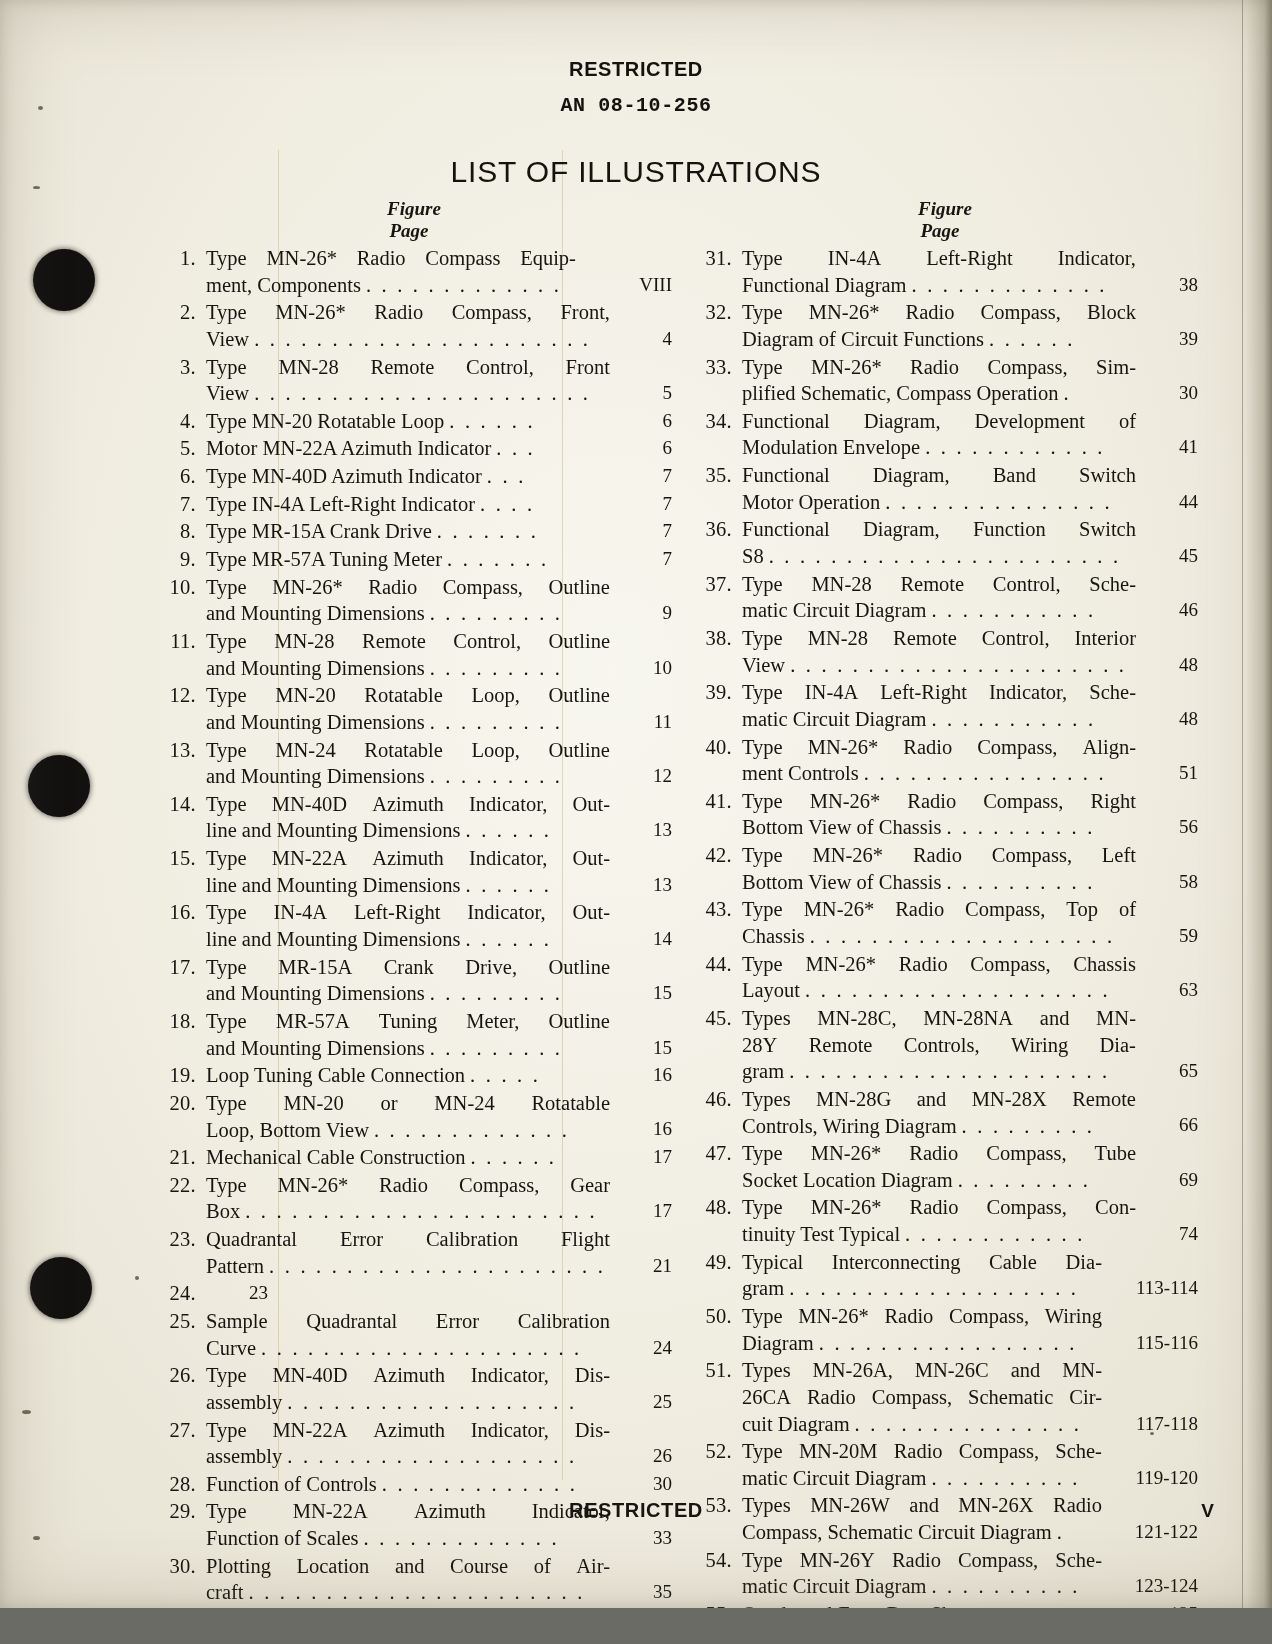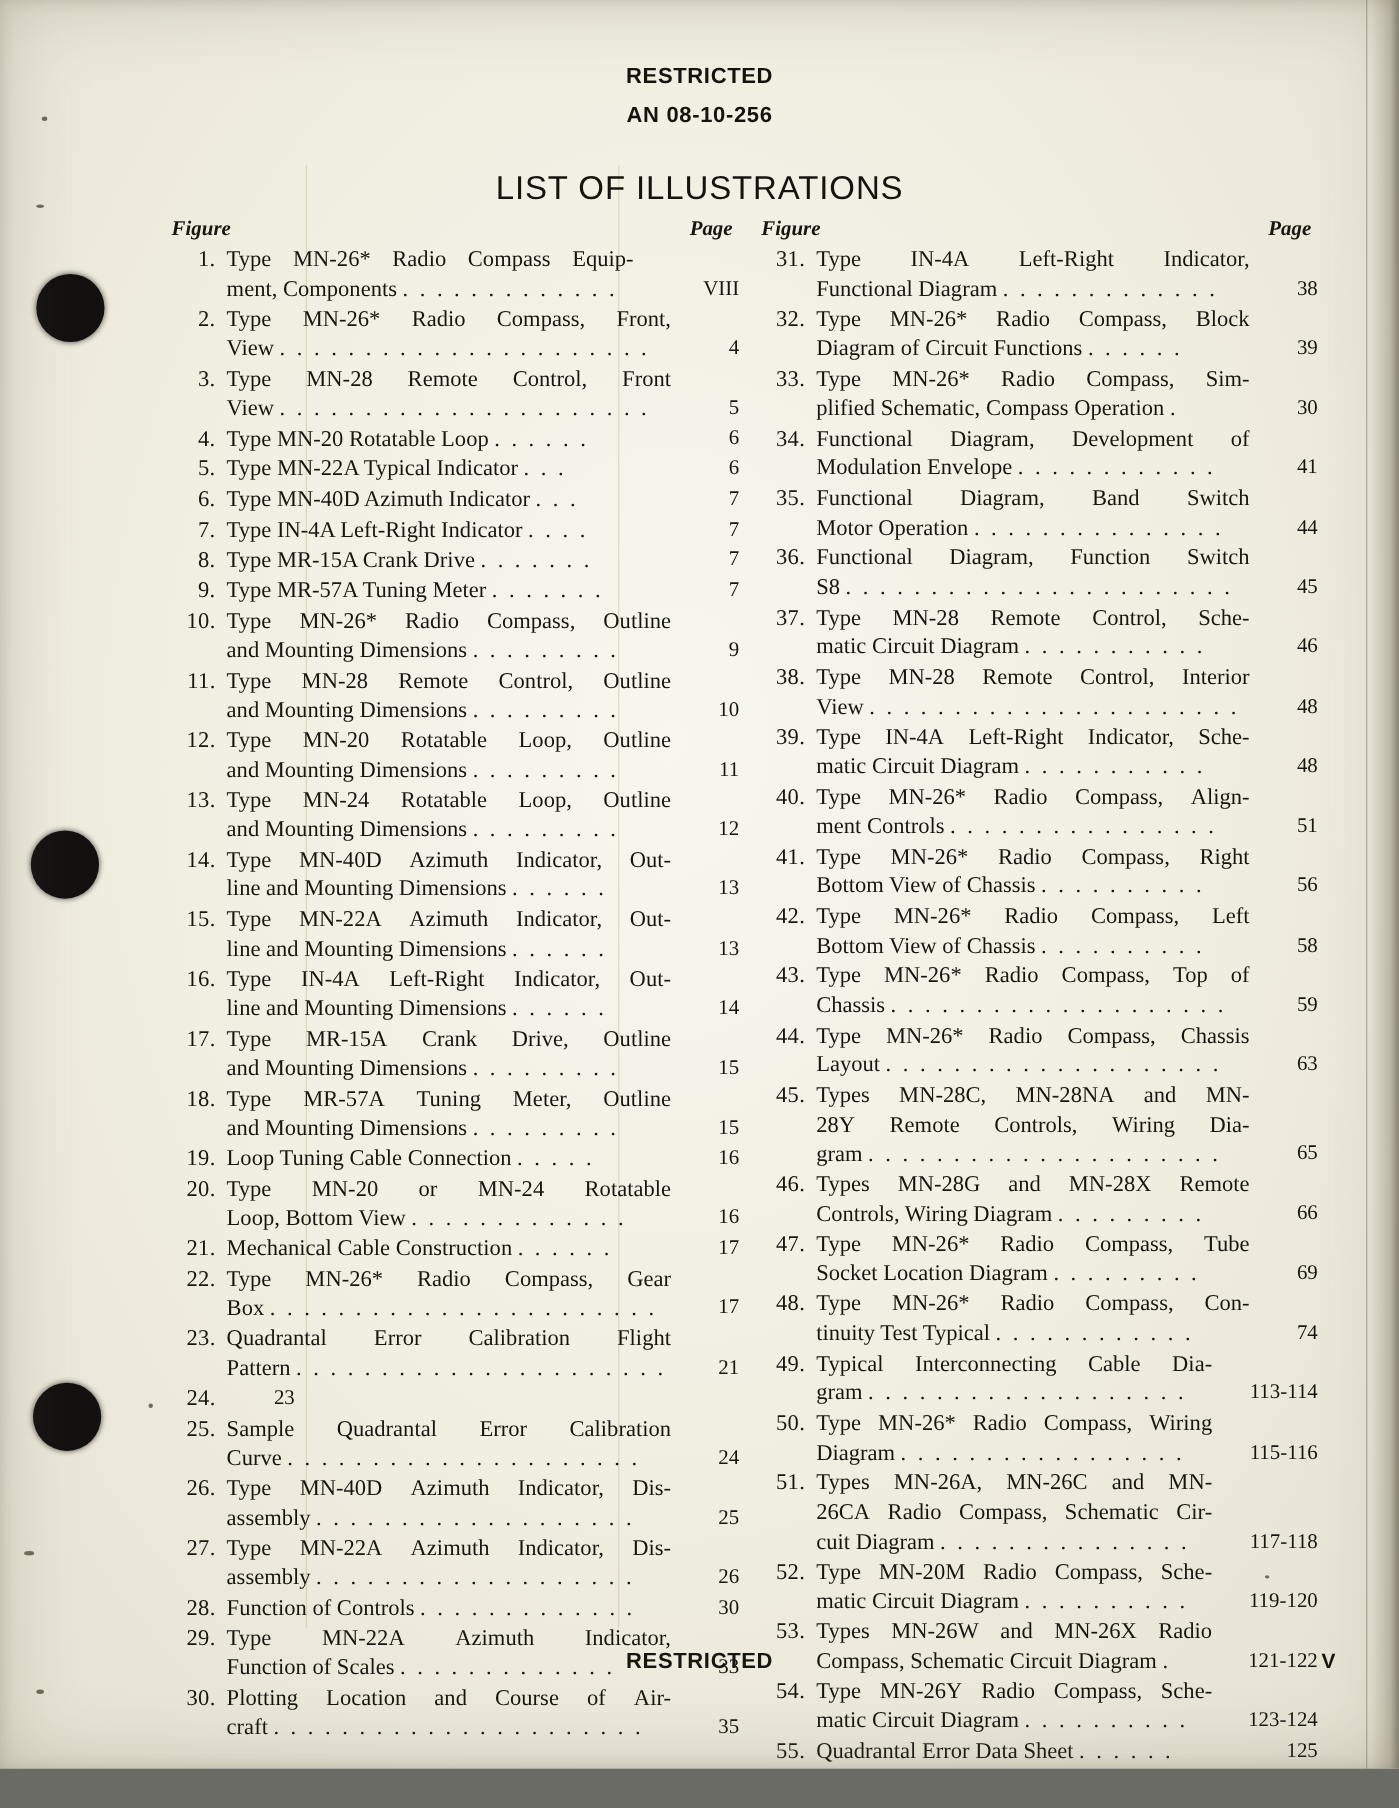--- a/index.html
+++ b/index.html
@@ -76,21 +76,21 @@
     text-align: center;
   }
   .restricted-top {
     font-family: "Liberation Sans", "DejaVu Sans", sans-serif;
     font-weight: bold;
     font-size: 20px;
     letter-spacing: 0.6px;
     color: #15130e;
   }
   .an-number {
-    font-family: Liberation Sans, sans-serif;
+    font-family: Liberation Mono, monospace;
     font-weight: bold;
     font-size: 20px;
     letter-spacing: 0.6px;
     margin-top: 13px;
     color: #15130e;
   }
   .list-title {
     font-family: "Liberation Sans", "DejaVu Sans", sans-serif;
     font-weight: normal;
     font-size: 30px;
@@ -113,20 +113,21 @@
   .col-right { width: 510px; margin-left: 16px; }
 
   .col-head {
     display: flex;
     justify-content: space-between;
     align-items: center;
     font-style: italic;
     font-weight: bold;
     font-size: 19px;
     margin-bottom: 3px;
+    flex-direction: column;
   }
   .col-head .fig-h { padding-left: 4px; }
   .col-head .pg-h { padding-right: 6px; }
 
   .entry {
     display: flex;
     align-items: flex-start;
     font-size: 20.5px;
     line-height: 1.30;
     margin-bottom: 1px;
@@ -257,21 +258,21 @@
           <div class="entry">
             <div class="num">4.</div>
             <div class="body">
               <span class="ln"><span>Type MN-20 Rotatable Loop</span><span class="leader">. . . . . .</span></span>
             </div>
             <div class="pg">6</div>
           </div>
           <div class="entry">
             <div class="num">5.</div>
             <div class="body">
-              <span class="ln"><span>Type MN-22A Typical Indicator</span><span class="leader">. . .</span></span>
+              <span class="ln"><span>Motor MN-22A Azimuth Indicator</span><span class="leader">. . .</span></span>
             </div>
             <div class="pg">6</div>
           </div>
           <div class="entry">
             <div class="num">6.</div>
             <div class="body">
               <span class="ln"><span>Type MN-40D Azimuth Indicator</span><span class="leader">. . .</span></span>
             </div>
             <div class="pg">7</div>
           </div>

